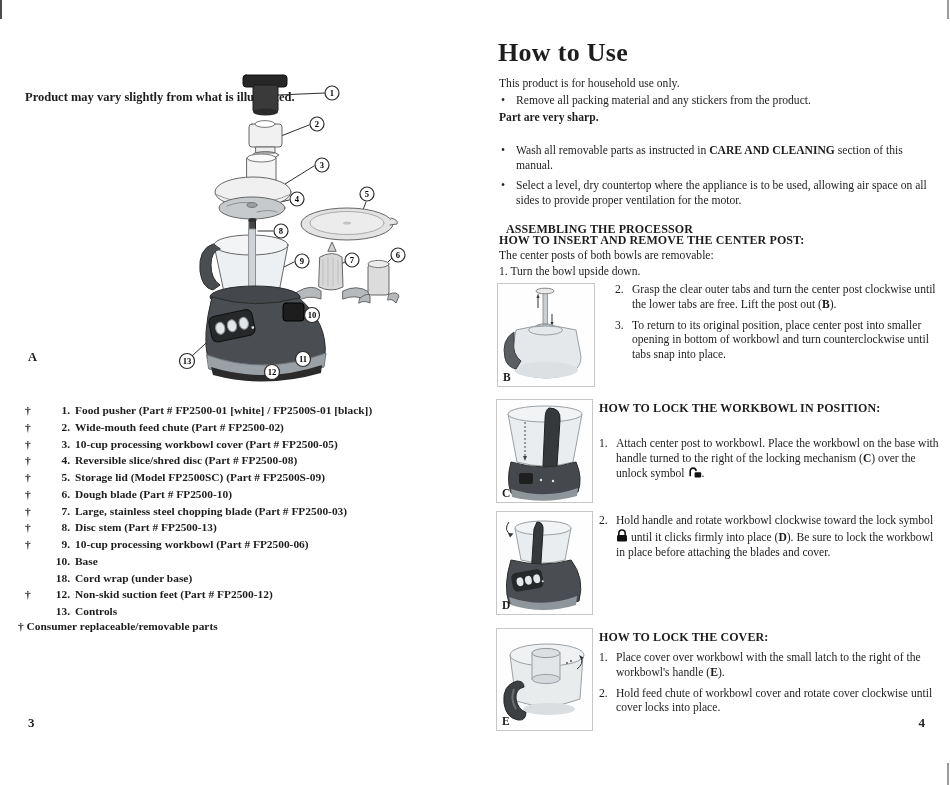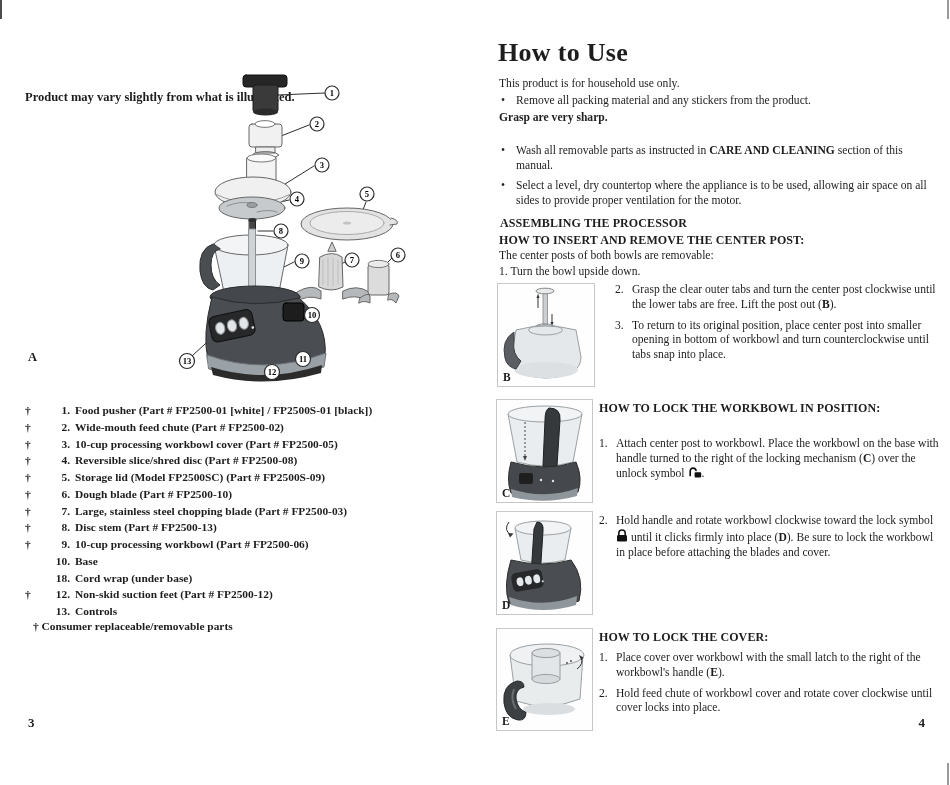--- a/index.html
+++ b/index.html
@@ -259,51 +259,51 @@
         <span class="num">12.</span>
         <span>Non-skid suction feet (Part # FP2500-12)</span>
       </div>
     <div class="part-row">
         <span></span>
         <span class="num">13.</span>
         <span>Controls</span>
       </div>
   </div>
 
-  <p class="abs b" style="left:33px;top:620px;font-size:11.4px;margin:0;">† Consumer replaceable/removable parts</p>
+  <p class="abs b" style="left:18px;top:620px;font-size:11.4px;margin:0;">† Consumer replaceable/removable parts</p>
 
   <div class="abs pageno" style="left:28px;top:715px;">3</div>
 </section>
 
 <section>
 
   <h1 class="abs title" style="left:498px;top:38px;margin:0;text-align:center;">How to Use</h1>
 
   <p class="abs body-txt" style="left:499px;top:77px;width:440px;margin:0;">This product is for household use only.</p>
 
   <div class="abs body-txt bullet" style="left:501px;top:94px;width:438px;">
     <span>•</span>
     <span>Remove all packing material and any stickers from the product.</span>
   </div>
 
   <div class="abs body-txt b" style="left:499px;top:111px;width:442px;line-height:14.6px;">
-    <div>Grasp are very sharp.</div>
+    <div>Part are very sharp.</div>
   </div>
 
   <div class="abs body-txt bullet" style="left:501px;top:144px;width:438px;">
     <span>•</span>
     <span><span>Wash all removable parts as instructed in </span><span class="b">CARE AND CLEANING</span><span> section of this manual.</span></span>
   </div>
 
   <div class="abs body-txt bullet" style="left:501px;top:179px;width:438px;">
     <span>•</span>
     <span>Select a level, dry countertop where the appliance is to be used, allowing air space on all sides to provide proper ventilation for the motor.</span>
   </div>
 
-  <h2 class="abs h-sec" style="left:500px;top:216px;margin:0;">ASSEMBLING THE PROCESSOR</h2>
+  <h2 class="abs h-sec" style="left:500px;top:216px;margin:6px;">ASSEMBLING THE PROCESSOR</h2>
 
   <h2 class="abs h-sec" style="left:499px;top:233px;margin:0;">HOW TO INSERT AND REMOVE THE CENTER POST:</h2>
 
   <p class="abs body-txt" style="left:499px;top:249px;width:440px;margin:0;">The center posts of both bowls are removable:</p>
 
   <p class="abs body-txt" style="left:499px;top:265px;width:440px;margin:0;">1. Turn the bowl upside down.</p>
 
   <div class="abs figbox" style="left:497px;top:283px;width:98px;height:104px;">
     <svg viewBox="0 0 96 102">
       <rect x="45" y="7" width="4.5" height="34" fill="#cbcfd2" stroke="#82878b" stroke-width=".8"></rect>

